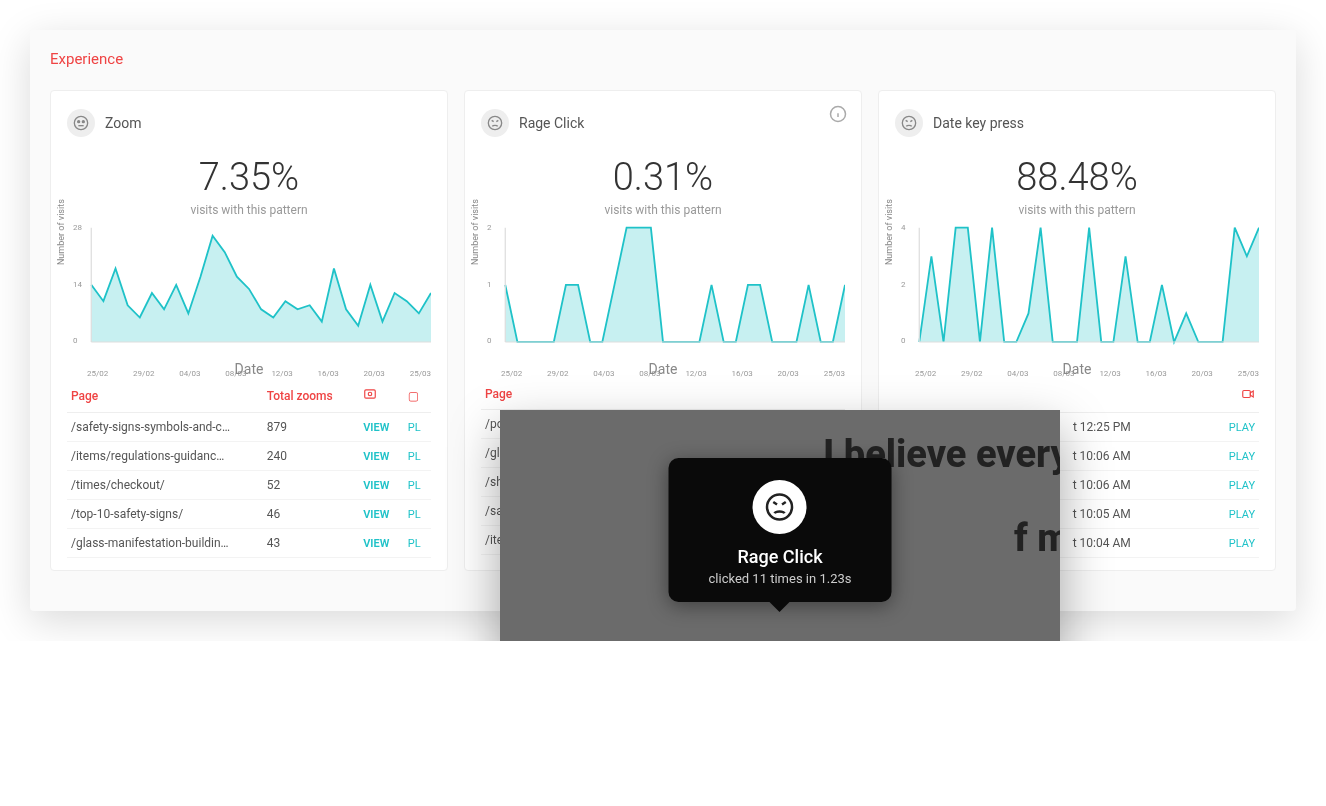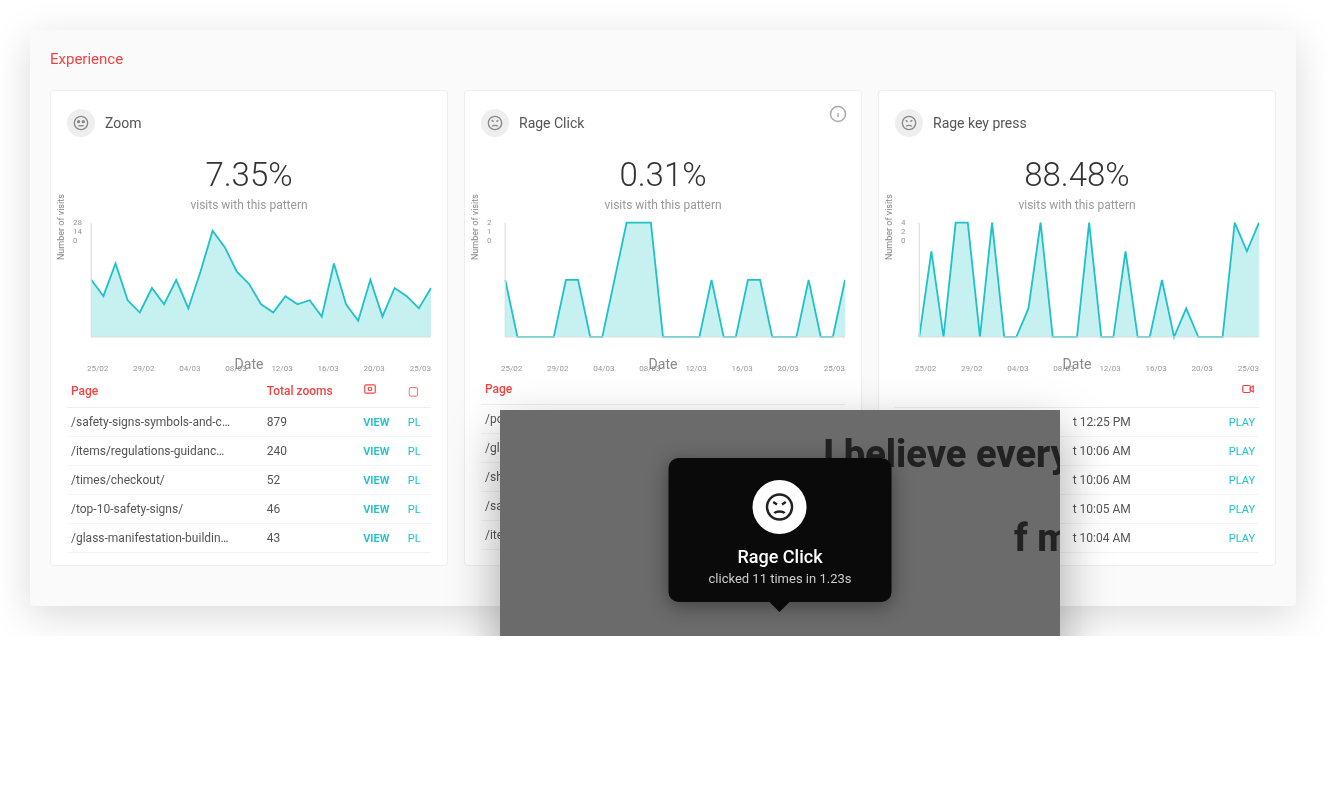--- a/index.html
+++ b/index.html
@@ -5,28 +5,28 @@
 *{box-sizing:border-box;margin:0;padding:0;font-family:-apple-system,BlinkMacSystemFont,"Segoe UI",Roboto,sans-serif}
 body{background:#fff;padding:30px;color:#333}
 .dashboard{background:#fafafa;border-radius:4px;padding:20px 20px 40px;box-shadow:0 10px 40px rgba(0,0,0,0.15);position:relative}
 .dash-title{font-size:15px;font-weight:400;color:#ef4444;margin-bottom:22px}
 .cards{display:flex;gap:16px}
 .card{flex:1;background:#fff;border:1px solid #eee;border-radius:4px;padding:18px 16px 12px;position:relative}
 .card-head{display:flex;align-items:center;gap:10px;margin-bottom:18px}
 .card-icon{width:28px;height:28px;border-radius:50%;background:#eee;display:flex;align-items:center;justify-content:center;color:#888}
 .card-title{font-size:14px;color:#555}
 .info-icon{position:absolute;top:14px;right:14px;width:18px;height:18px;color:#aaa}
-.big-stat{font-size:33px;font-weight:300;text-align:center;color:#333;margin-bottom:4px}
+.big-stat{font-size:38px;font-weight:300;text-align:center;color:#333;margin-bottom:4px}
 .sub-stat{font-size:12px;color:#999;text-align:center;margin-bottom:6px}
 .chart-wrap{height:140px;position:relative;margin-bottom:16px}
 .ylabel{position:absolute;left:-6px;top:50%;transform:rotate(-90deg) translateX(50%);transform-origin:left center;font-size:9px;color:#888;white-space:nowrap}
 .xlabel{position:absolute;bottom:-14px;left:50%;transform:translateX(-50%);font-size:14px;color:#888}
 .chart-svg{width:100%;height:100%}
 .xticks{display:flex;justify-content:space-between;font-size:8px;color:#999;padding:2px 0 0 20px}
-.yticks{position:absolute;left:6px;top:0;bottom:18px;display:flex;flex-direction:column;font-size:8px;color:#999}
+.yticks{position:absolute;left:6px;top:0;bottom:18px;display:flex;flex-direction:column;justify-content:space-between;font-size:8px;color:#999}
 .tbl{width:100%;border-collapse:collapse;font-size:12px;margin-top:8px}
 .tbl th{text-align:left;font-weight:500;color:#ef4444;padding:8px 4px;border-bottom:1px solid #eee}
 .tbl td{padding:7px 4px;color:#555;border-bottom:1px solid #f3f3f3;white-space:nowrap;overflow:hidden;text-overflow:ellipsis;max-width:140px}
 .tbl td:first-child{max-width:150px}
 .link-view{color:#1fc2c8;font-weight:600;font-size:11px;cursor:pointer}
 .link-play{color:#1fc2c8;font-weight:400;font-size:11px;cursor:pointer}
 .th-icon{color:#888}
 
 .player{position:absolute;top:380px;left:470px;width:560px;background:#fff;box-shadow:0 20px 50px rgba(0,0,0,0.35);border-radius:2px;overflow:visible}
 .player-screen{height:270px;background:#6b6b6b;position:relative;overflow:hidden}
@@ -211,21 +211,21 @@
 
     <div class="card">
       <div class="card-head">
         <div class="card-icon">
           <svg width="16" height="16" viewBox="0 0 24 24" fill="none" stroke="#888" stroke-width="2">
               <circle cx="12" cy="12" r="10"></circle>
               <path d="M7 8l3 2M17 8l-3 2"></path>
               <path d="M8 17c1-2 7-2 8 0"></path>
             </svg>
         </div>
-        <span class="card-title">Rage key press</span>
+        <span class="card-title">Date key press</span>
       </div>
       <div class="big-stat">88.48%</div>
       <div class="sub-stat">visits with this pattern</div>
       <div class="chart-wrap">
         <span class="ylabel">Number of visits</span>
         <div class="yticks">
             <span>4</span>
             <span>2</span>
             <span>0</span>
           </div>

